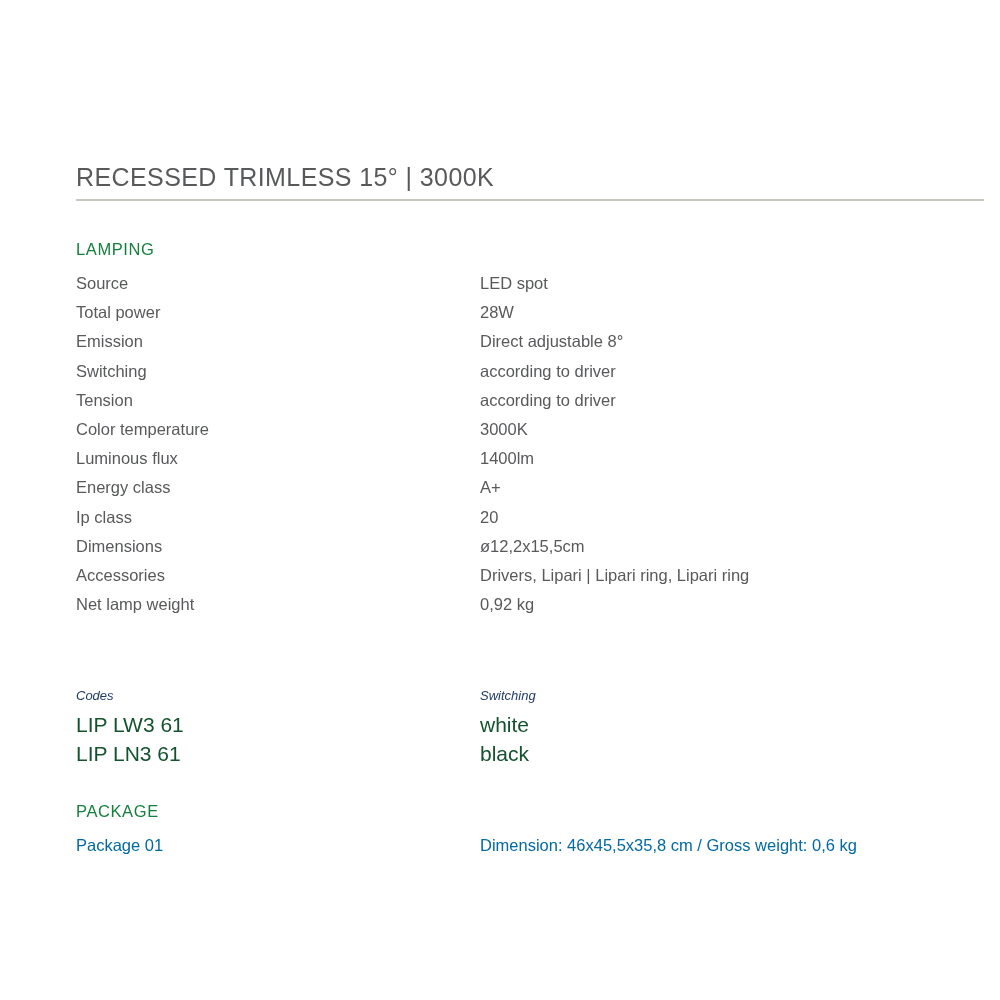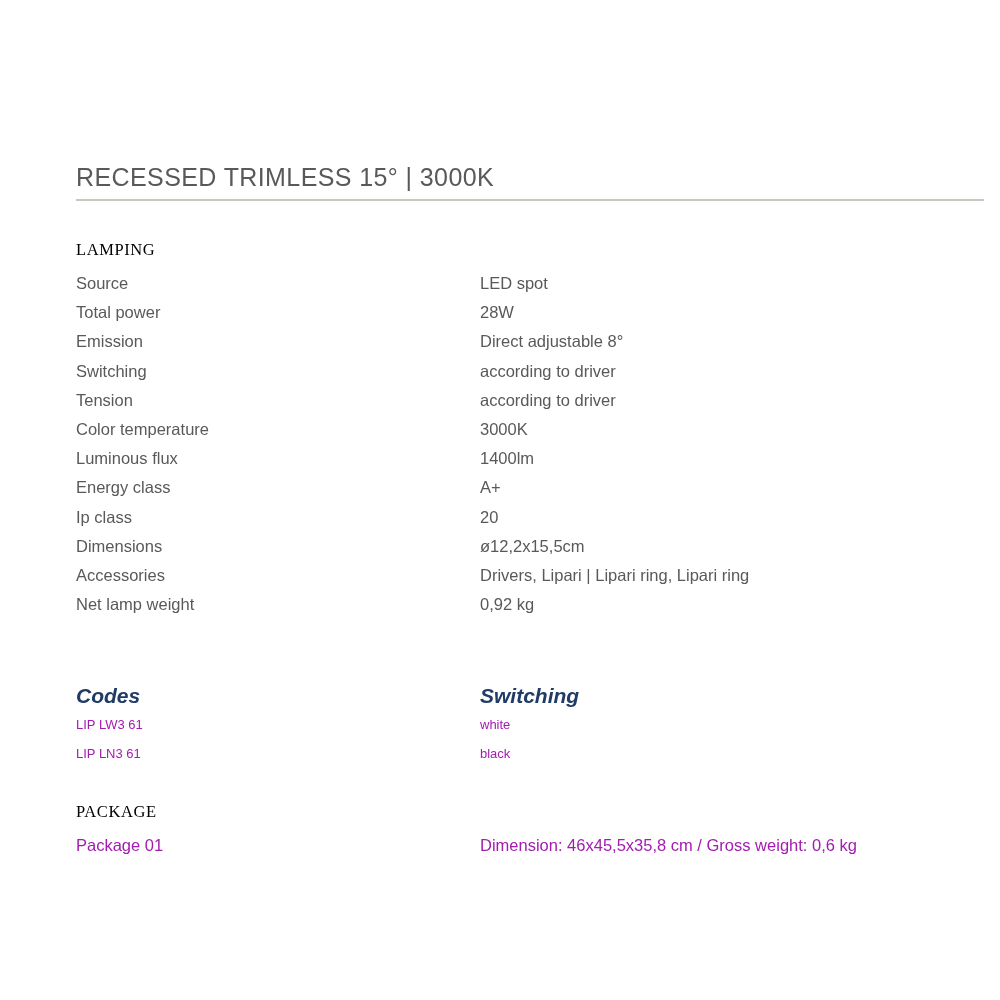--- a/index.html
+++ b/index.html
@@ -36,23 +36,22 @@
     top: 199px;
     width: 908px;
     height: 2px;
     background: #c9c7bd;
   }
   .section-heading {
     position: absolute;
     left: 76px;
     font-size: 16.5px;
     letter-spacing: 0.6px;
-    color: #000000;
+    color: #15803d;
     white-space: nowrap;
-    font-family: Liberation Serif, serif;
   }
   #lamping-heading { top: 240px; }
   #package-heading { top: 802px; }
 
   .spec-table {
     position: absolute;
     left: 76px;
     top: 269px;
     width: 860px;
     border-collapse: collapse;
@@ -73,54 +72,54 @@
     position: absolute;
     left: 76px;
     top: 681px;
     width: 860px;
   }
   .codes-table {
     border-collapse: collapse;
     width: 860px;
   }
   .codes-table td {
-    font-size: 13px;
+    font-size: 21px;
     line-height: 29.2px;
     padding: 0;
     vertical-align: top;
-    color: #a21caf;
+    color: #14532d;
   }
   .codes-table td.label { width: 404px; }
   .codes-table th {
-    font-size: 21px;
+    font-size: 13px;
     line-height: 29.2px;
     padding: 0;
     text-align: left;
-    font-weight: 700;
+    font-weight: 400;
     font-style: italic;
     color: #1f3b66;
   }
   .codes-table th.label { width: 404px; }
 
   .package-row {
     position: absolute;
     left: 76px;
     top: 831px;
     width: 900px;
   }
   .package-table {
     border-collapse: collapse;
     width: 900px;
   }
   .package-table td {
     font-size: 16.5px;
     line-height: 29.2px;
     padding: 0;
     vertical-align: top;
-    color: #a21caf;
+    color: #0369a1;
   }
   .package-table td.label { width: 404px; }
 </style>
 </head>
 <body>
 
 <div class="page">
 
   <h1 class="title">RECESSED TRIMLESS 15° | 3000K</h1>
   <div class="title-rule"></div>

